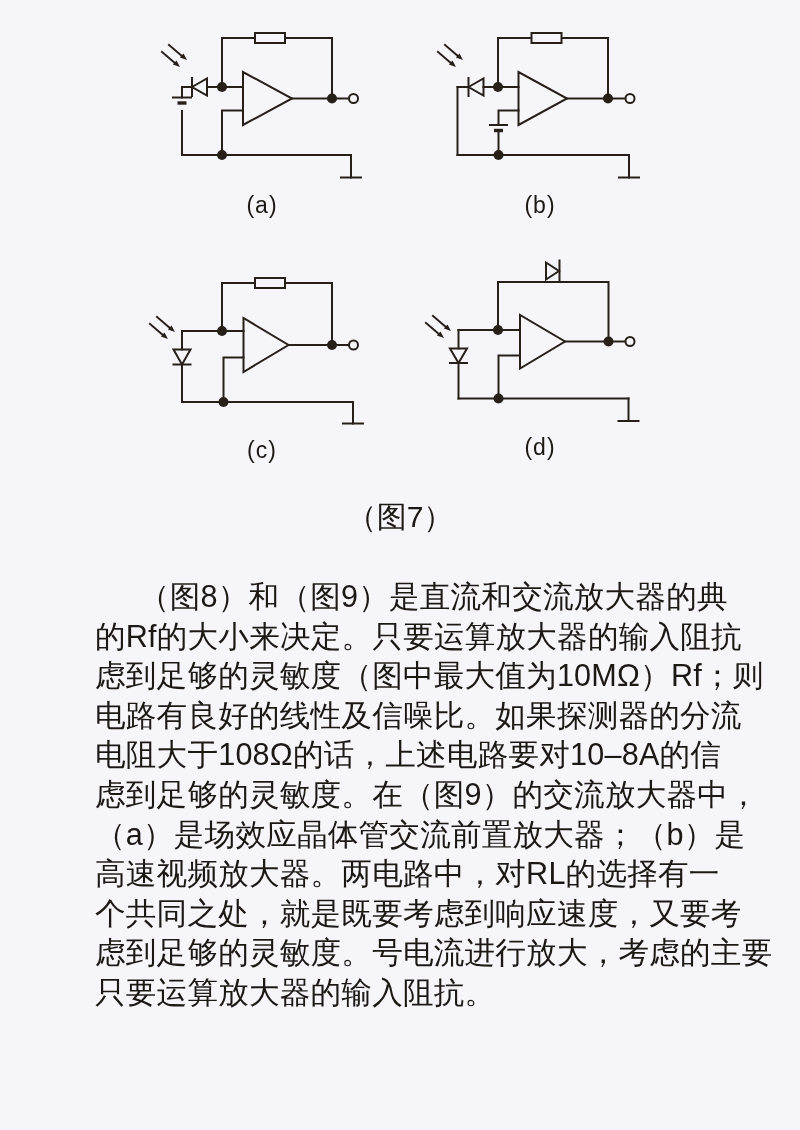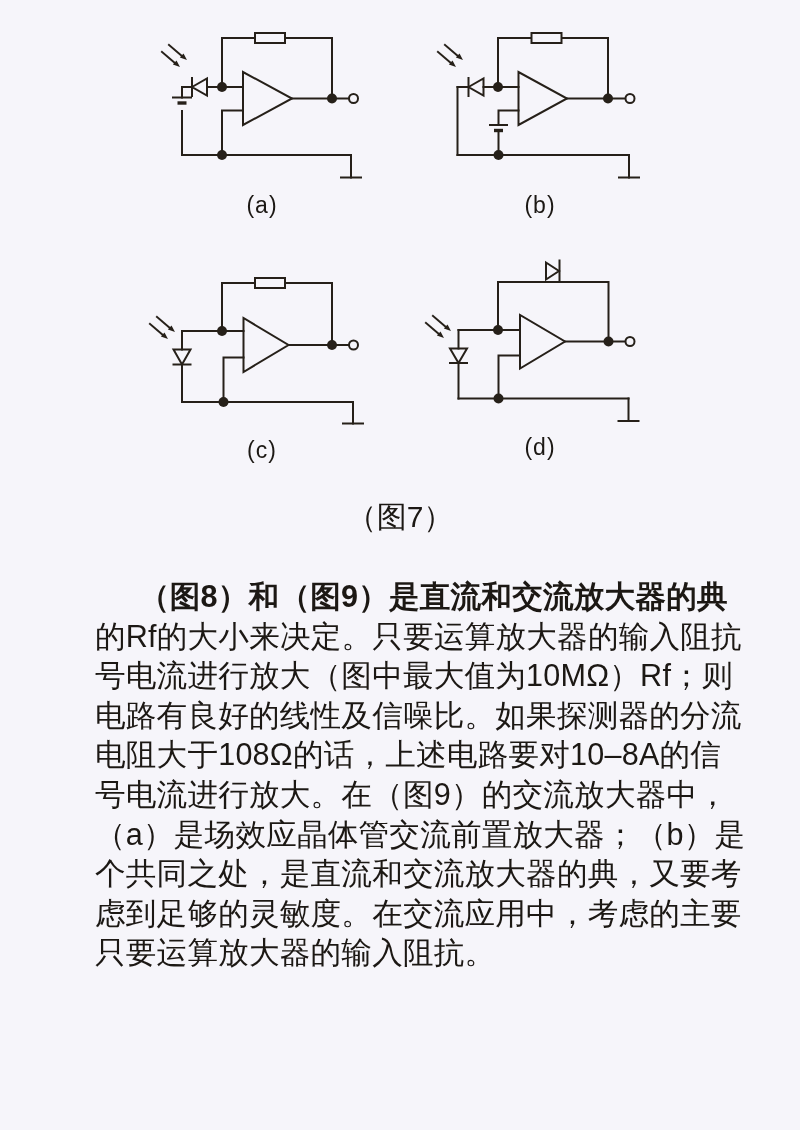--- a/index.html
+++ b/index.html
@@ -39,21 +39,21 @@
     position: absolute; left: 0; top: 497px; width: 800px;
     text-align: center; font-size: 30px; color: var(--text);
   }
 
   .article {
     position: absolute; left: 95px; top: 577px; width: 650px;
     font-size: 30.6px; line-height: 39.6px; color: var(--text);
     letter-spacing: 0.2px;
   }
   .article .line { white-space: nowrap; height: 39.6px; }
-  .article .line.indent { text-indent: 44px; font-weight: bold; }
+  .article .line.indent { text-indent: 44px; }
 </style>
 </head>
 <body>
 
 <div class="page">
 
   <svg class="schematics" viewBox="0 0 800 540">
 
     <g>
       <g>
@@ -208,23 +208,24 @@
   <div class="sublabel sublabel-a">(a)</div>
   <div class="sublabel sublabel-b">(b)</div>
   <div class="sublabel sublabel-c">(c)</div>
   <div class="sublabel sublabel-d">(d)</div>
 
   <div class="caption">（图7）</div>
 
   <div class="article">
     <div class="line indent">（图8）和（图9）是直流和交流放大器的典</div>
     <div class="line">的Rf的大小来决定。只要运算放大器的输入阻抗</div>
-    <div class="line">号电流进行放大（图中最大值为10MΩ）Rf；则</div>
+    <div class="line">虑到足够的灵敏度（图中最大值为10MΩ）Rf；则</div>
     <div class="line">电路有良好的线性及信噪比。如果探测器的分流</div>
     <div class="line">电阻大于108Ω的话，上述电路要对10–8A的信</div>
-    <div class="line">号电流进行放大。在（图9）的交流放大器中，</div>
+    <div class="line">虑到足够的灵敏度。在（图9）的交流放大器中，</div>
     <div class="line">（a）是场效应晶体管交流前置放大器；（b）是</div>
-    <div class="line">个共同之处，是直流和交流放大器的典，又要考</div>
-    <div class="line">虑到足够的灵敏度。在交流应用中，考虑的主要</div>
+    <div class="line">高速视频放大器。两电路中，对RL的选择有一</div>
+    <div class="line">个共同之处，就是既要考虑到响应速度，又要考</div>
+    <div class="line">虑到足够的灵敏度。号电流进行放大，考虑的主要</div>
     <div class="line">只要运算放大器的输入阻抗。</div>
   </div>
 
 </div>
 
 </body></html>

